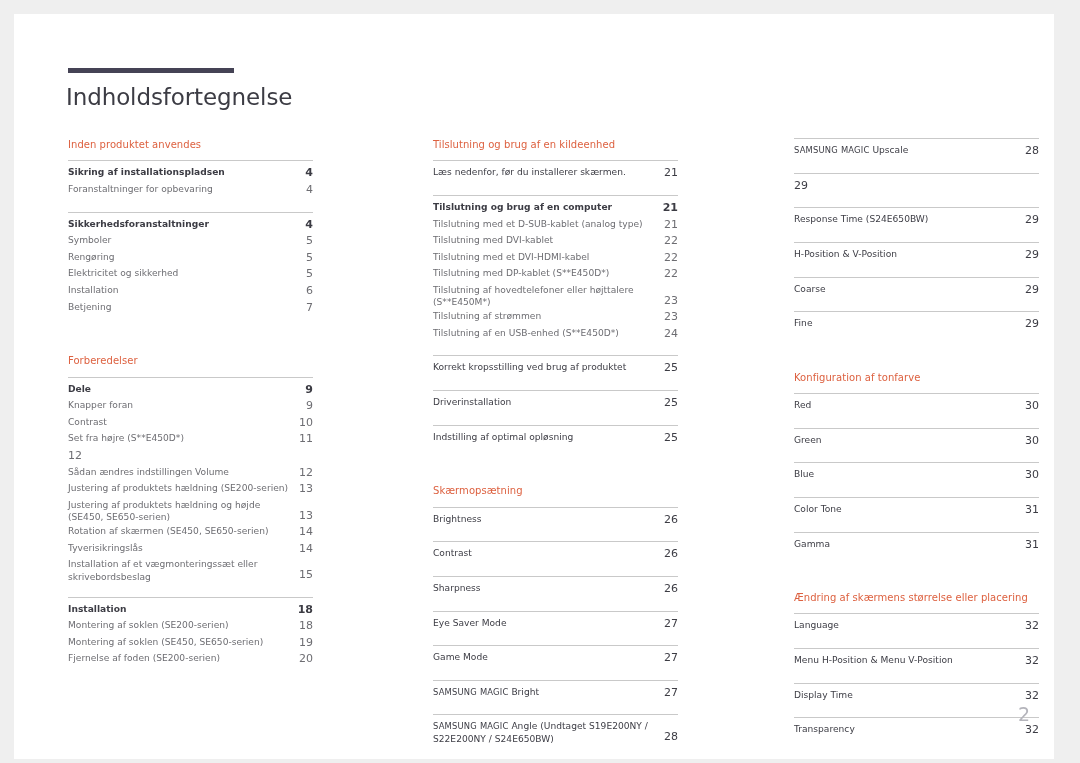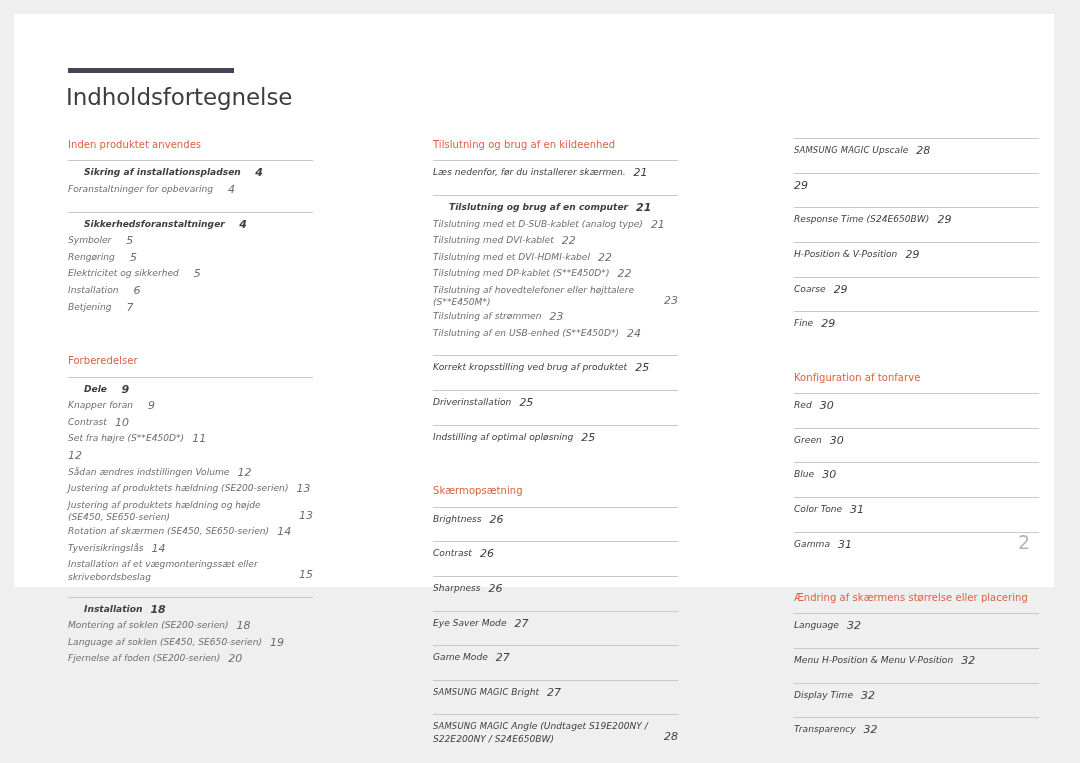--- a/index.html
+++ b/index.html
@@ -12,21 +12,21 @@
     background: #efefef;
     font-family: "DejaVu Sans", "Liberation Sans", sans-serif;
     overflow: hidden;
   }
 
   #page {
     position: absolute;
     left: 14px;
     top: 14px;
     width: 1040px;
-    height: 573px;
+    height: 745px;
     background: #ffffff;
   }
 
   
   .title-rule {
     position: absolute;
     left: 54px;
     top: 54px;
     width: 166px;
     height: 5px;
@@ -72,34 +72,33 @@
 
   .group {
     border-top: 1px solid #c9c9c9;
     padding-top: 4px;
     padding-bottom: 4px;
   }
 
   .toc-row {
     display: flex;
     align-items: flex-start;
+    justify-content: space-between;
     line-height: 1.33;
     padding: 1px 0;
-    font-style: italic;
   }
   .toc-label {
     font-size: 9.1px;
     color: #6d6d72;
     padding-right: 8px;
     letter-spacing: 0.01px;
   }
   .toc-row.main .toc-label {
     color: #3c3c44;
     font-weight: 700;
-    margin-left: 16px;
   }
   .toc-row.plain .toc-label {
     color: #3c3c44;
     font-weight: 400;
   }
   .toc-page {
     font-size: 11px;
     color: #6d6d72;
     flex: none;
     text-align: right;
@@ -233,21 +232,21 @@
           <div class="group">
             <div class="toc-row main">
               <span class="toc-label">Installation</span>
               <span class="toc-page">18</span>
             </div>
             <div class="toc-row sub">
               <span class="toc-label">Montering af soklen (SE200-serien)</span>
               <span class="toc-page">18</span>
             </div>
             <div class="toc-row sub">
-              <span class="toc-label">Language af soklen (SE450, SE650-serien)</span>
+              <span class="toc-label">Montering af soklen (SE450, SE650-serien)</span>
               <span class="toc-page">19</span>
             </div>
             <div class="toc-row sub">
               <span class="toc-label">Fjernelse af foden (SE200-serien)</span>
               <span class="toc-page">20</span>
             </div>
           </div>
         </div>
       </div>
     <div class="col" id="col-2">

